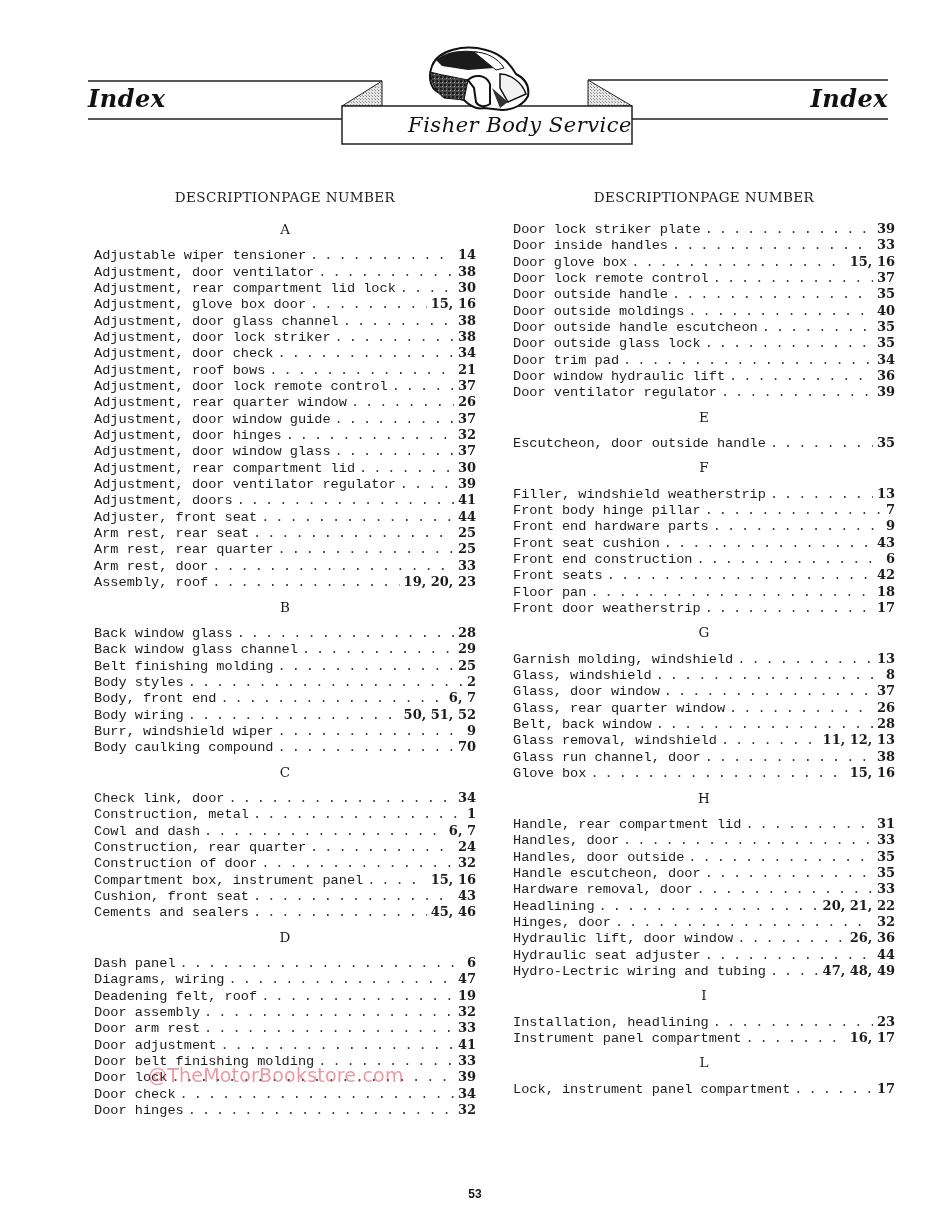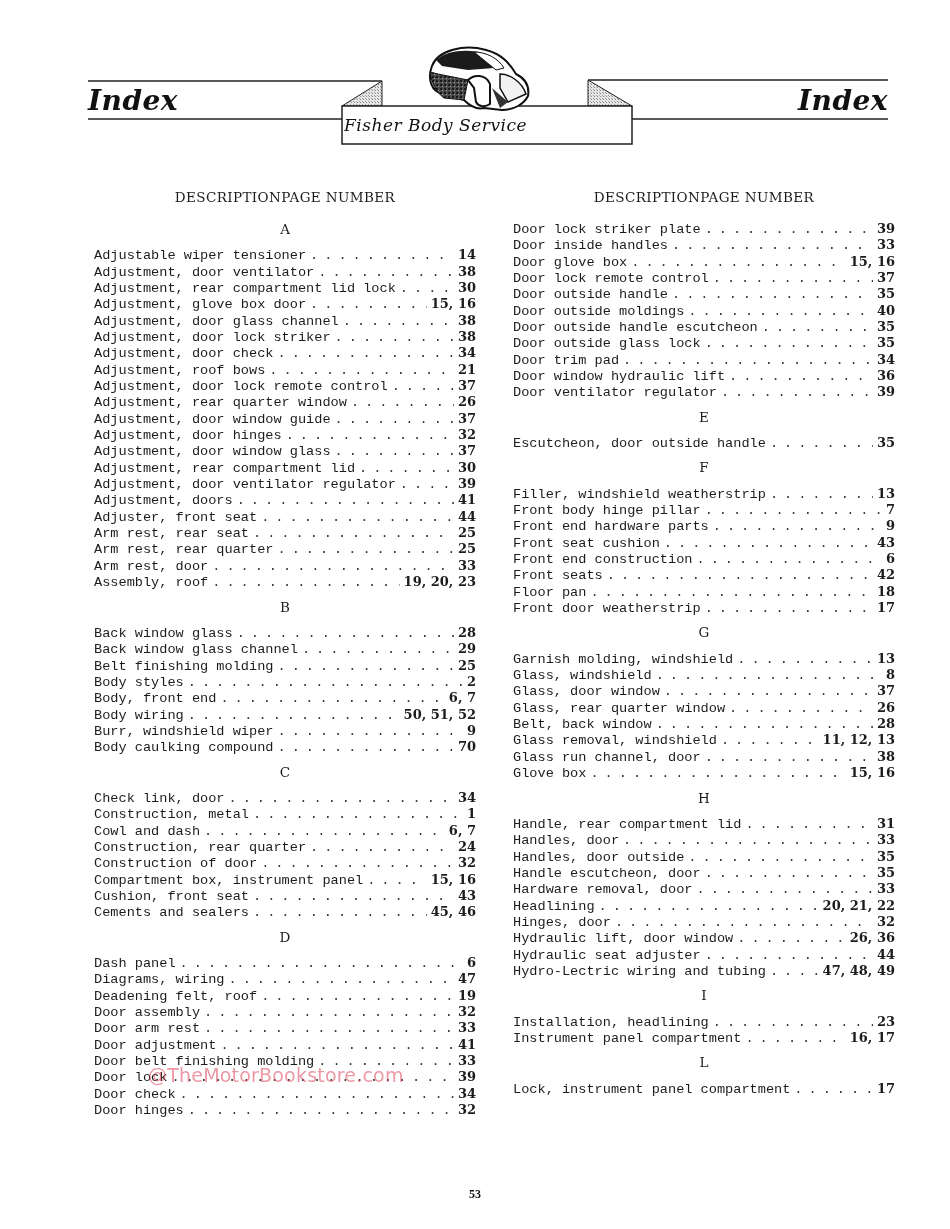--- a/index.html
+++ b/index.html
@@ -21,34 +21,34 @@
       left: 0; top: 0;
       width: 950px; height: 160px;
     }
     .header svg { position: absolute; left: 0; top: 0; }
     .index-label {
       position: absolute;
       top: 84px;
       font-family: "DejaVu Serif", serif;
       font-style: italic;
       font-weight: bold;
-      font-size: 28px;
+      font-size: 24px;
       color: #111;
       letter-spacing: 0.5px;
     }
     .index-left { left: 88px; }
     .index-right { right: 62px; }
     .banner-title {
       position: absolute;
       left: 344px; top: 108px;
       width: 288px; height: 34px;
-      text-align: left;
+      text-align: right;
       font-family: "DejaVu Serif", serif;
       font-style: italic;
-      font-size: 17px;
+      font-size: 21px;
       line-height: 34px;
       color: #111;
       letter-spacing: 0.5px;
     }
     
     .column {
       position: absolute;
       top: 189px;
       width: 382px;
       font-family: "Liberation Mono", "DejaVu Sans Mono", monospace;
@@ -101,21 +101,21 @@
       font-weight: bold;
       padding-left: 4px;
       font-family: "DejaVu Serif", serif;
       font-size: 13px;
     }
     .page-number {
       position: absolute;
       left: 0; width: 950px;
       top: 1187px;
       text-align: center;
-      font-family: Liberation Serif, serif;
+      font-family: Liberation Sans, sans-serif;
       font-weight: bold;
       font-size: 12px;
       color: #111;
     }
     .watermark {
       position: absolute;
       left: 148px; top: 1064px;
       font-family: "DejaVu Sans", sans-serif;
       font-size: 19px;
       color: rgba(220, 70, 90, 0.55);

